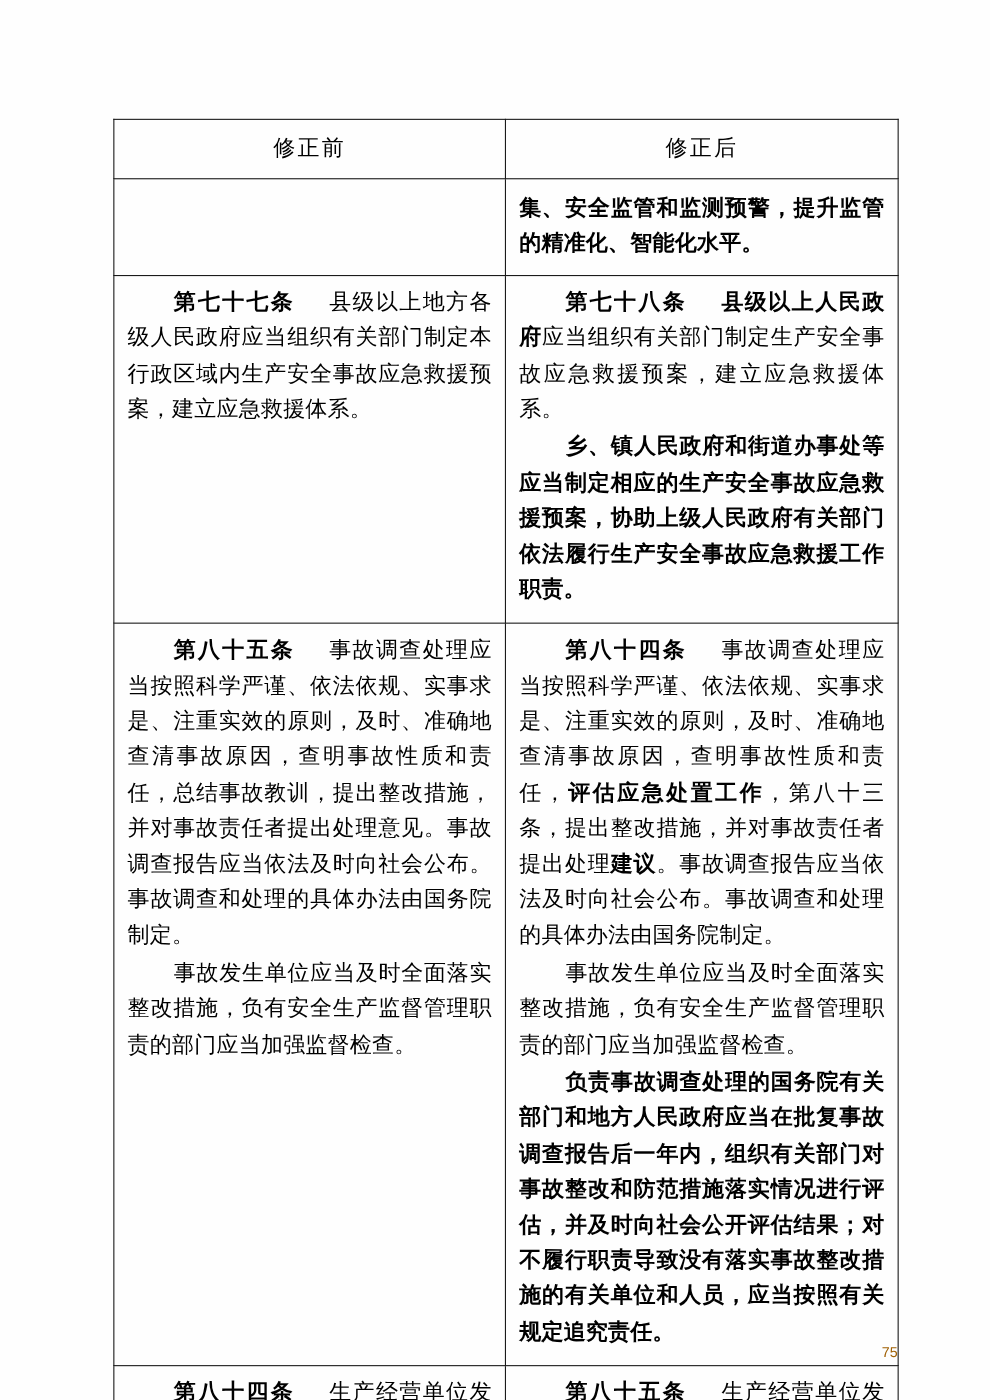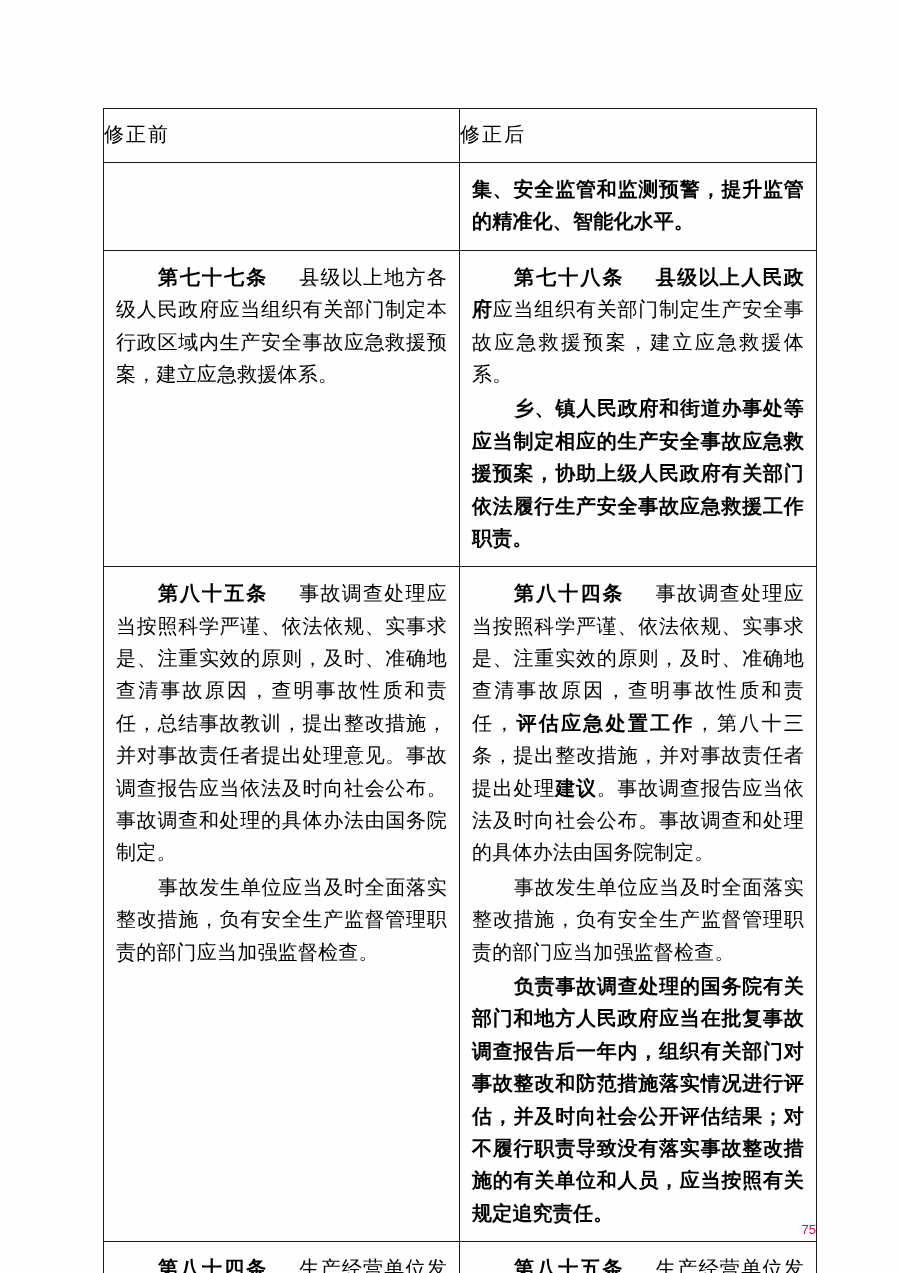--- a/index.html
+++ b/index.html
@@ -29,51 +29,51 @@
     width: 713px;
     border-collapse: collapse;
     table-layout: fixed;
   }
   .doc-table td, .doc-table th {
     border: 1px solid #1a1a1a;
     vertical-align: top;
     padding: 10px 12px 12px 12px;
   }
   .doc-table th {
-    text-align: left;
+    text-align: center;
     font-weight: normal;
     font-size: 20px;
     padding: 12px 0 14px 0;
     letter-spacing: 2px;
   }
   .col-left { width: 356px; }
   .col-right { width: 357px; }
 
   .para {
     font-size: 20px;
     line-height: 1.62;
     text-align: justify;
     text-justify: inter-ideograph;
     margin: 0;
     letter-spacing: 0.2px;
   }
   .para + .para { margin-top: 2px; }
-  .indent { text-indent: 2.1em; }
+  .indent { text-indent: 2.1em; font-family: Liberation Mono, monospace; }
   .art { font-weight: bold; letter-spacing: 1px; }
   .gap { display: inline-block; width: 1.5em; }
   .ins { font-weight: bold; }
   .bold-para { font-weight: bold; }
 
   .page-number {
     position: absolute;
     right: 84px;
     top: 1222px;
     font-size: 13px;
     font-family: "Liberation Sans", sans-serif;
-    color: #be185d;
+    color: #a16207;
   }
   .cell-inner { display: block; }
 </style>
 </head>
 <body>
 
 <div class="page">
 
   <table class="doc-table">
     <colgroup>

